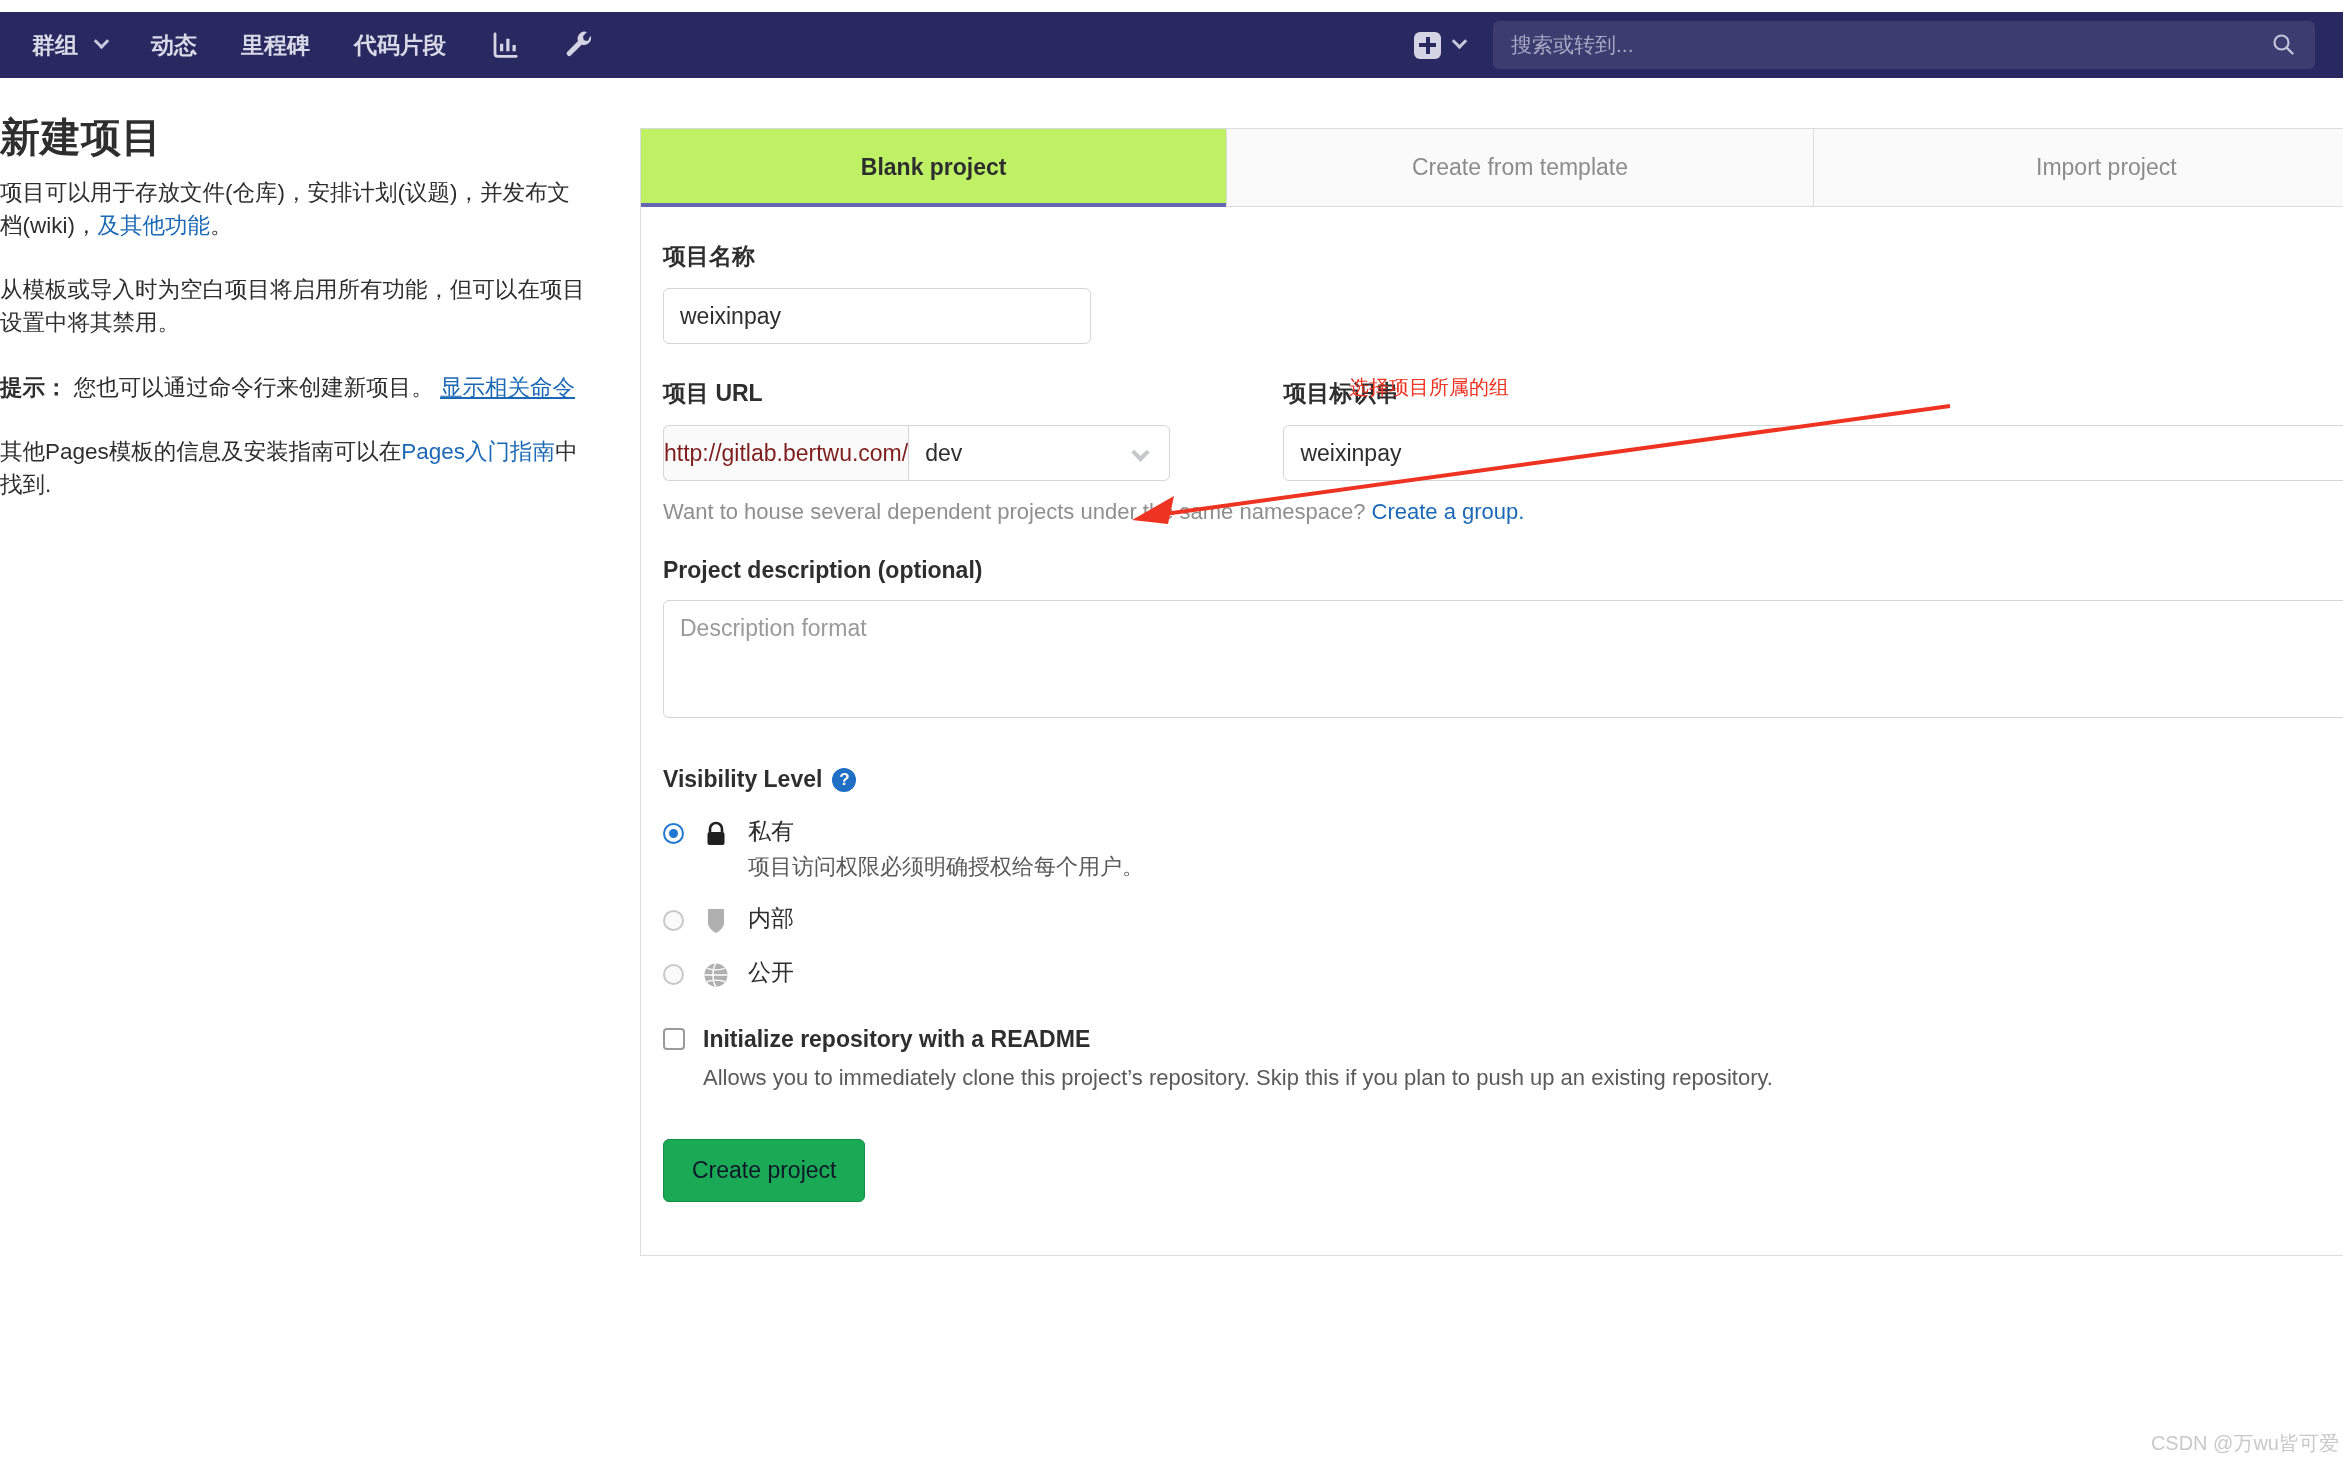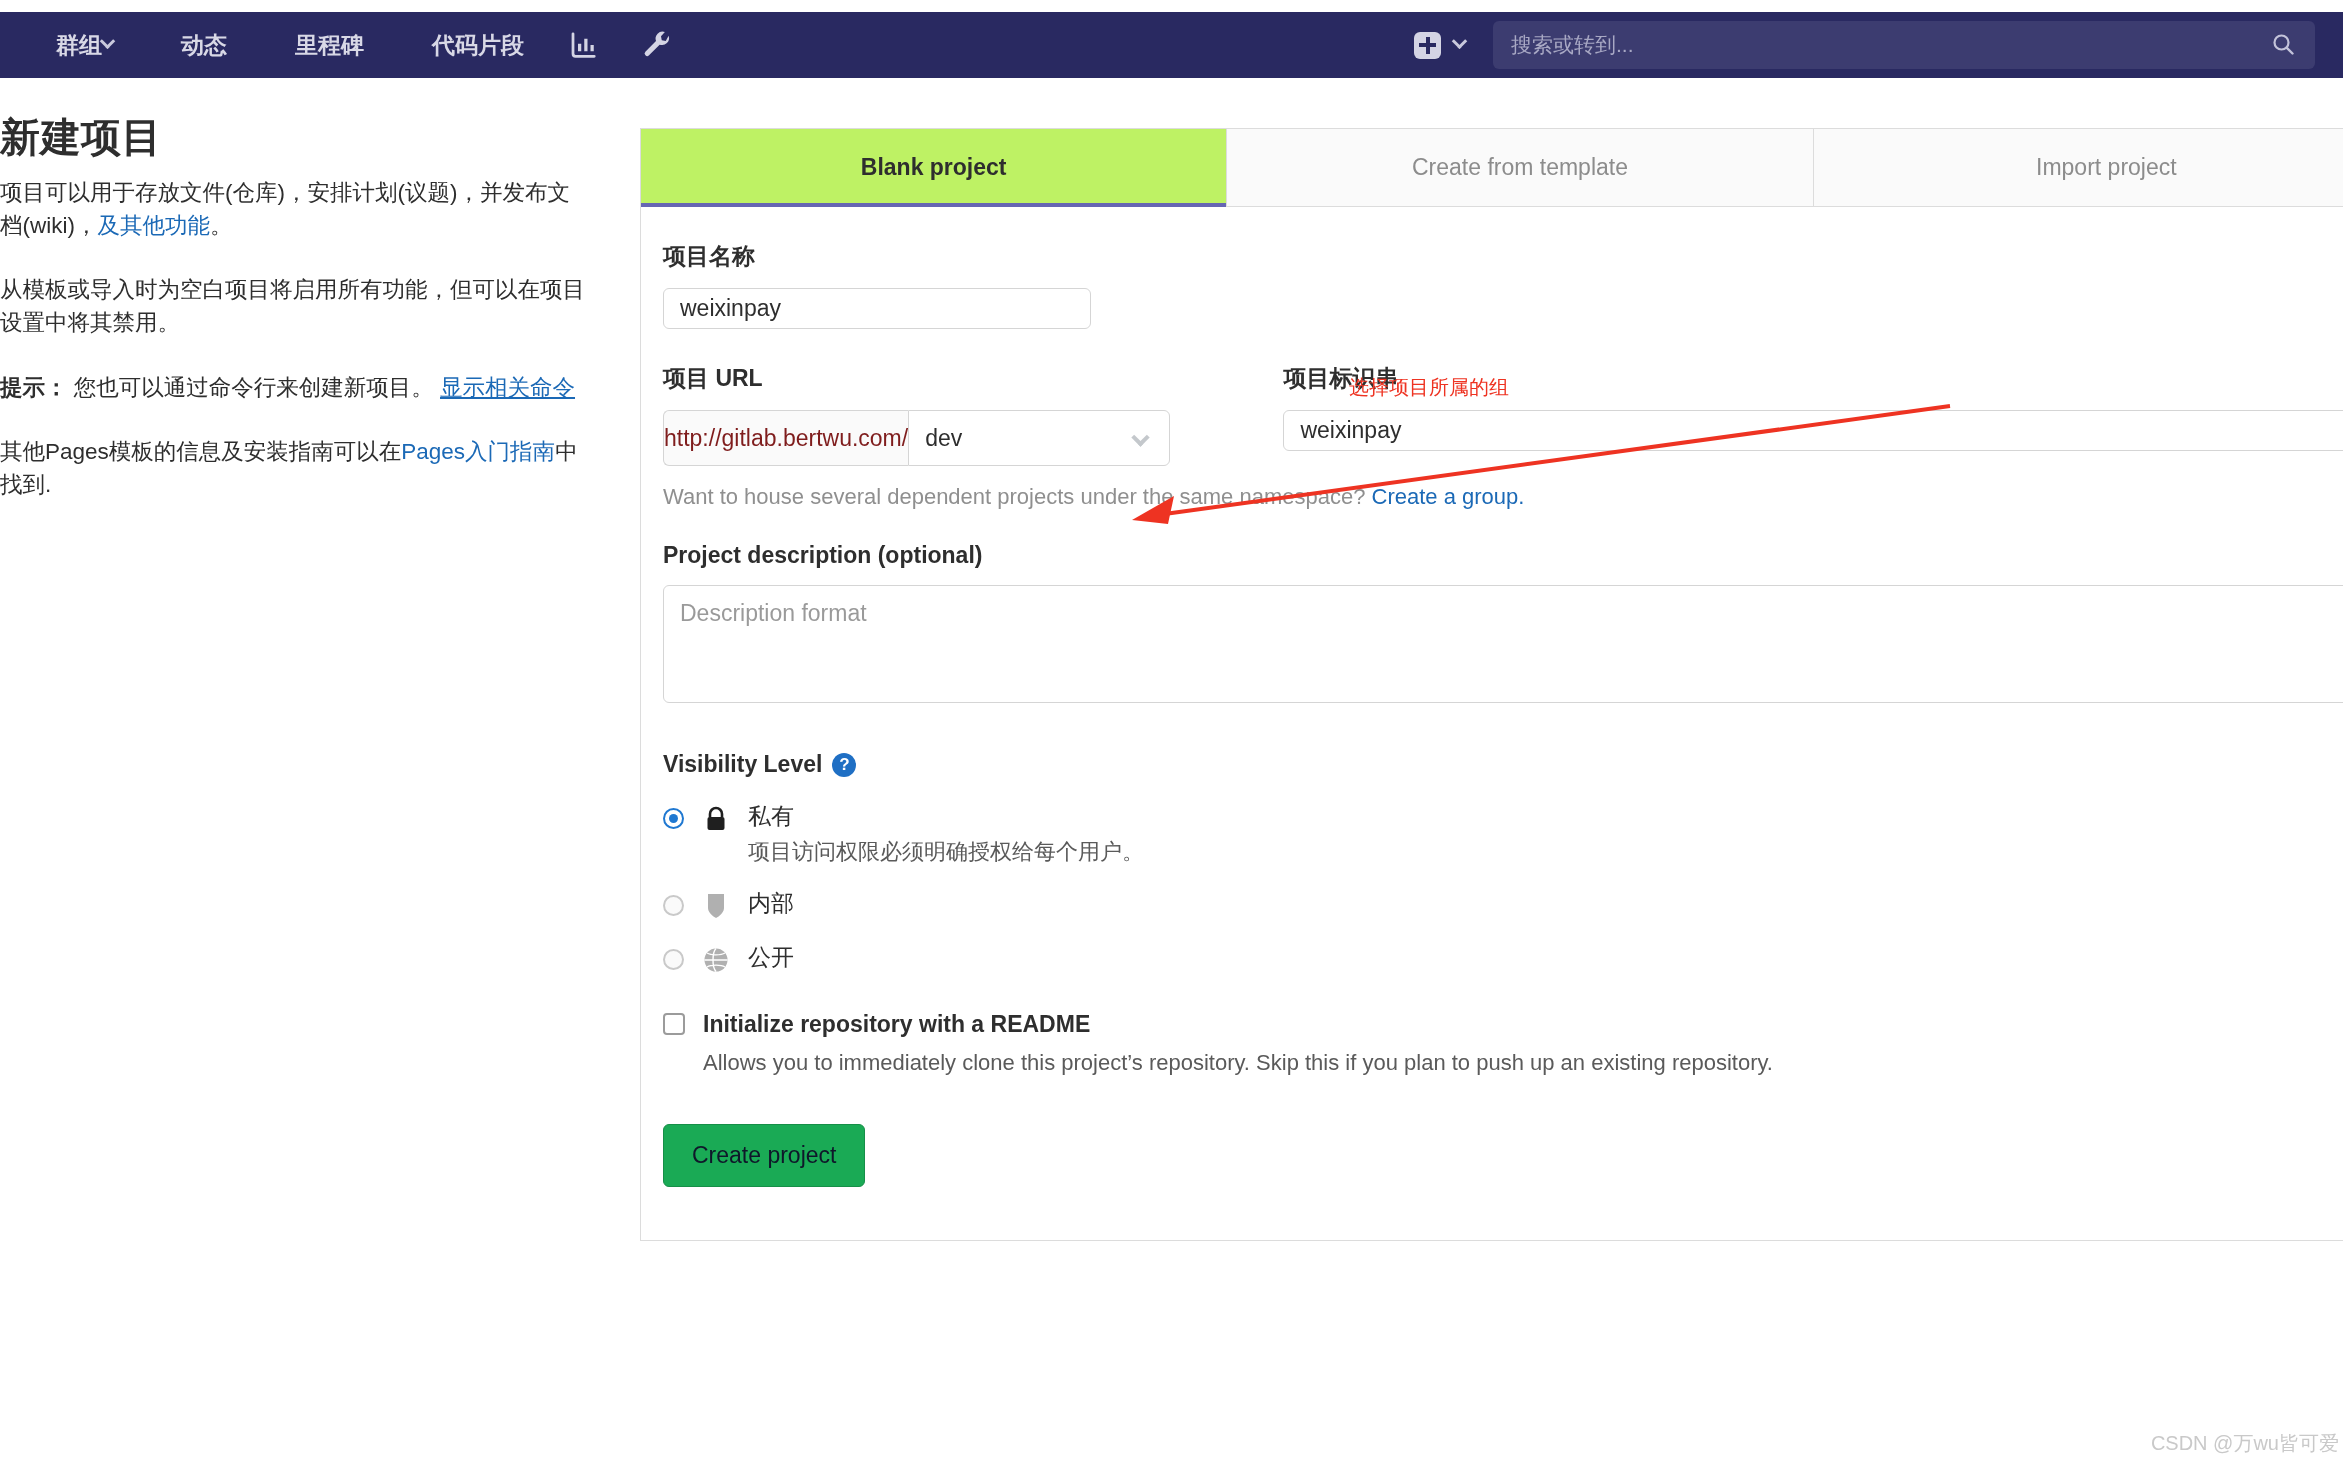--- a/index.html
+++ b/index.html
@@ -22,24 +22,23 @@
     padding: 0 28px;
   }
   .nav-left { display: flex; align-items: center; gap: 0; }
   .nav-item {
     color: #d8d8e6;
     font-size: 23px;
     font-weight: bold;
     padding: 0 22px;
     display: flex;
     align-items: center;
-    gap: 0;
+    gap: 18px;
     cursor: pointer;
     white-space: nowrap;
-    margin-left: 24px;
   }
   .nav-item:first-child { padding-left: 4px; }
   .chev {
     display: inline-block;
     width: 11px; height: 11px;
     border-right: 3px solid #c9c9dd;
     border-bottom: 3px solid #c9c9dd;
     transform: rotate(45deg) translate(-3px,-3px);
   }
   .nav-icon-btn {
@@ -149,21 +148,21 @@
 
   .flabel {
     font-size: 23px;
     font-weight: bold;
     color: #2e2e2e;
     margin-bottom: 16px;
     display: block;
   }
 
   .txt-input {
-    height: 41px;
+    height: 56px;
     border: 1px solid #d5d5d5;
     border-radius: 6px;
     font-size: 23px;
     color: #2e2e2e;
     padding: 0 16px;
     font-family: inherit;
     background: #fff;
     outline: none;
   }
   .txt-input::placeholder { color: #9a9a9a; }

